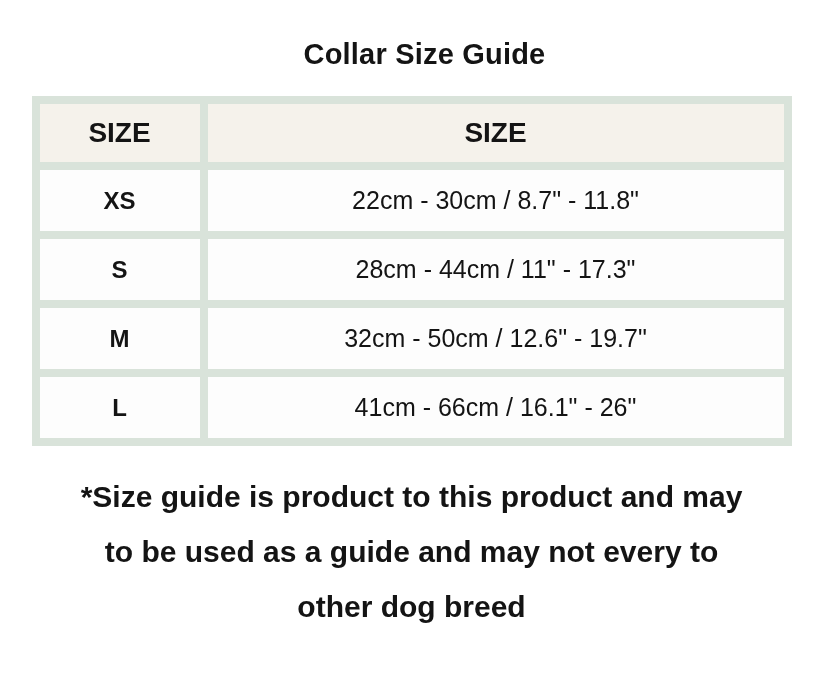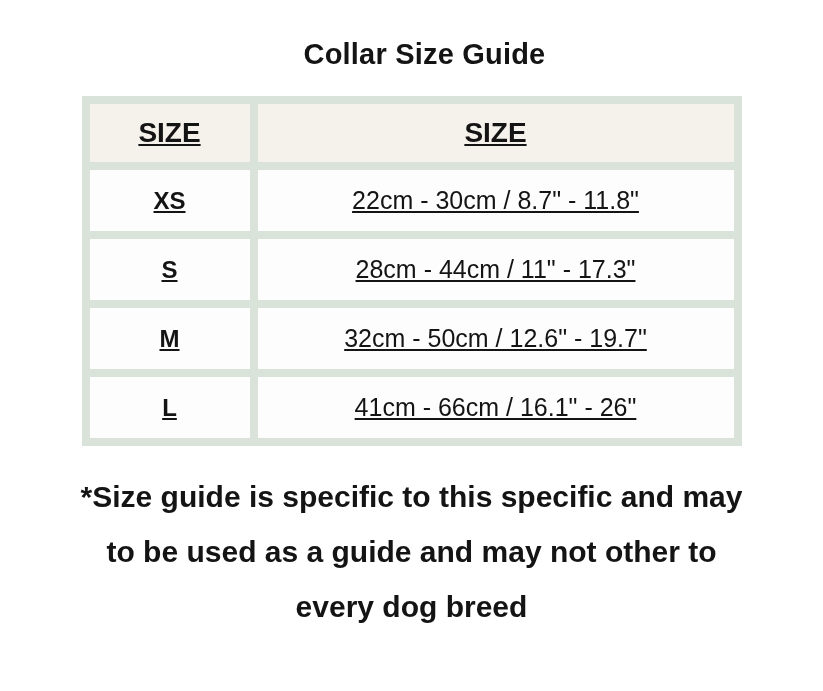--- a/index.html
+++ b/index.html
@@ -28,23 +28,22 @@
     letter-spacing: 0.2px;
     margin: 0;
     padding-top: 38px;
     padding-left: 26px;
   }
   table.size-guide {
     margin: 25px auto 8px;
     border-collapse: separate;
     border-spacing: 8px;
     background: var(--table-border);
-    width: 660px;
+    width: 760px;
     table-layout: fixed;
-    text-decoration: underline;
   }
   table.size-guide col.col-size { width: 160px; }
   table.size-guide th {
     background: var(--header-bg);
     font-weight: bold;
     font-size: 28px;
     height: 58px;
     text-align: center;
     padding: 0;
   }
@@ -98,16 +97,16 @@
       <td class="neck-cell">32cm - 50cm / 12.6" - 19.7"</td>
     </tr>
     <tr>
       <td class="size-cell">L</td>
       <td class="neck-cell">41cm - 66cm / 16.1" - 26"</td>
     </tr>
   </tbody>
 </table>
 
 <div class="footnote">
-  <div>*Size guide is specific to this specific and may</div>
-  <div>to be used as a guide and may not other to</div>
-  <div>every dog breed</div>
+  <div>*Size guide is product to this product and may</div>
+  <div>to be used as a guide and may not every to</div>
+  <div>other dog breed</div>
 </div>
 
 </body></html>

